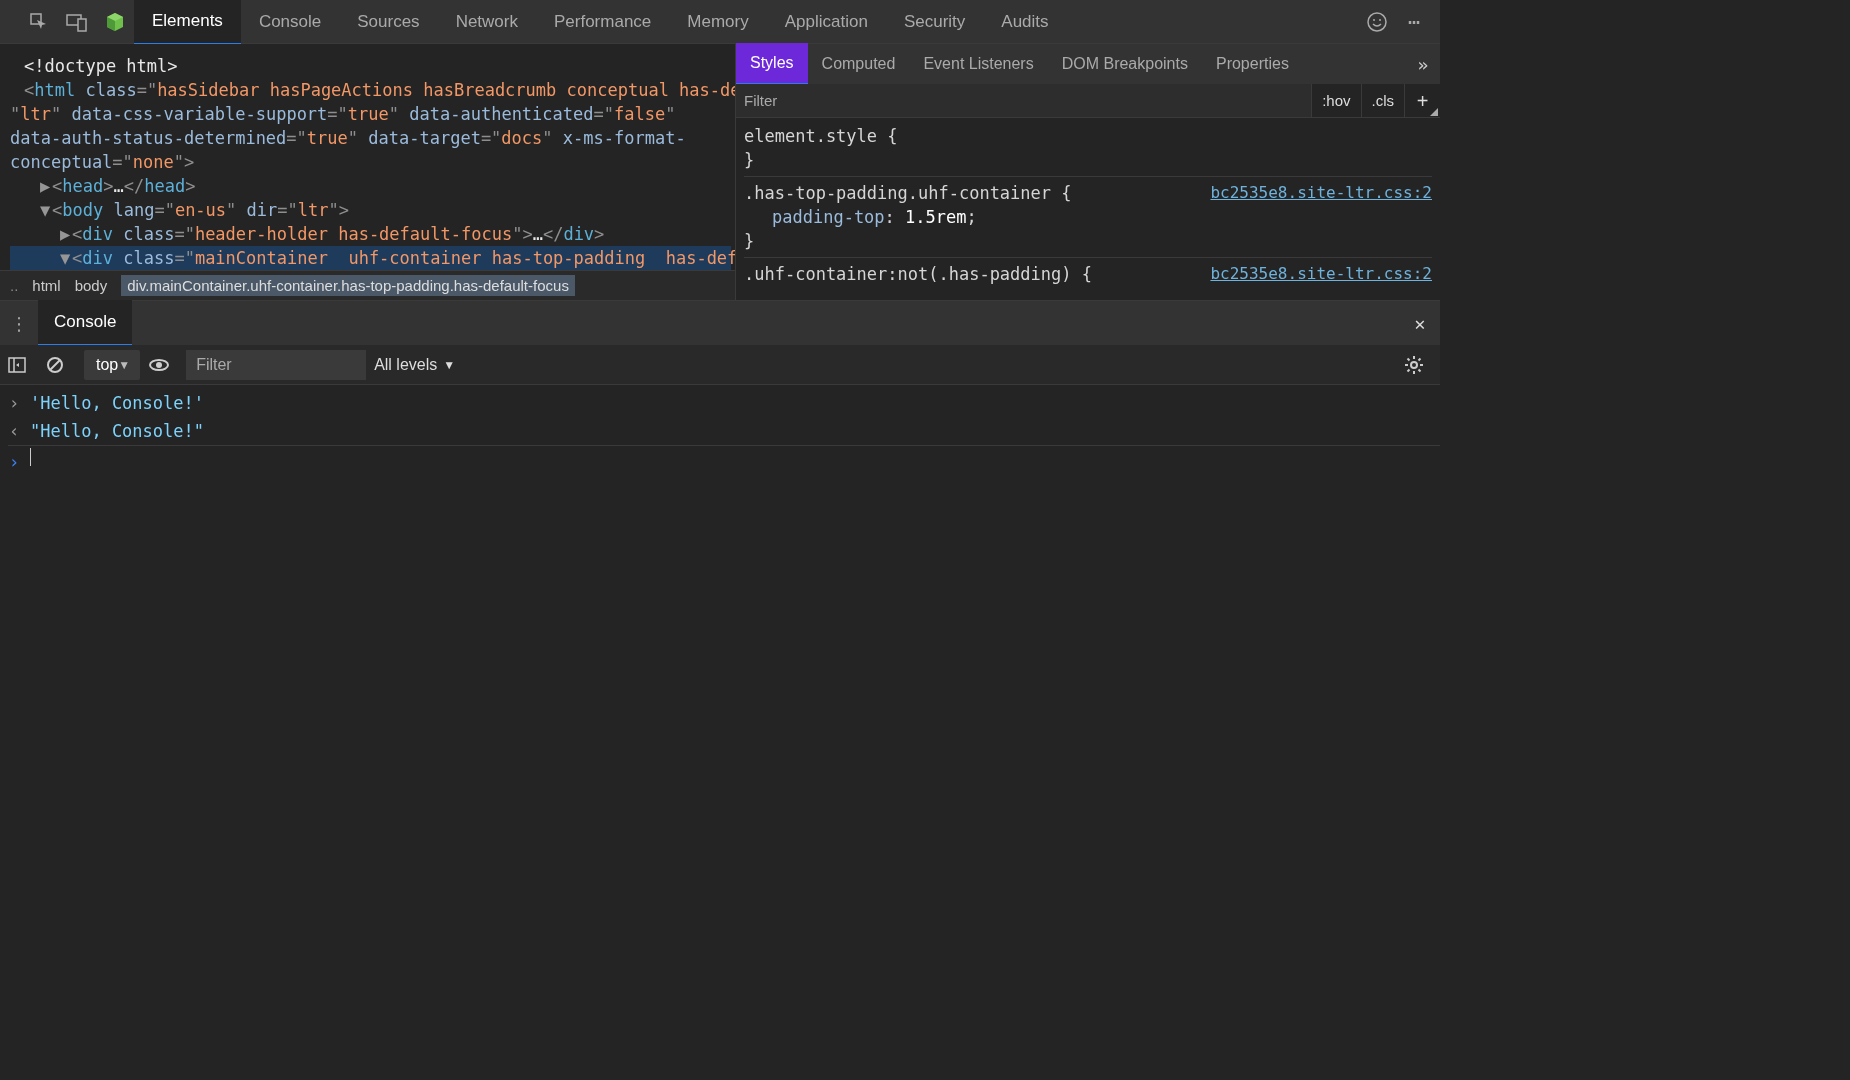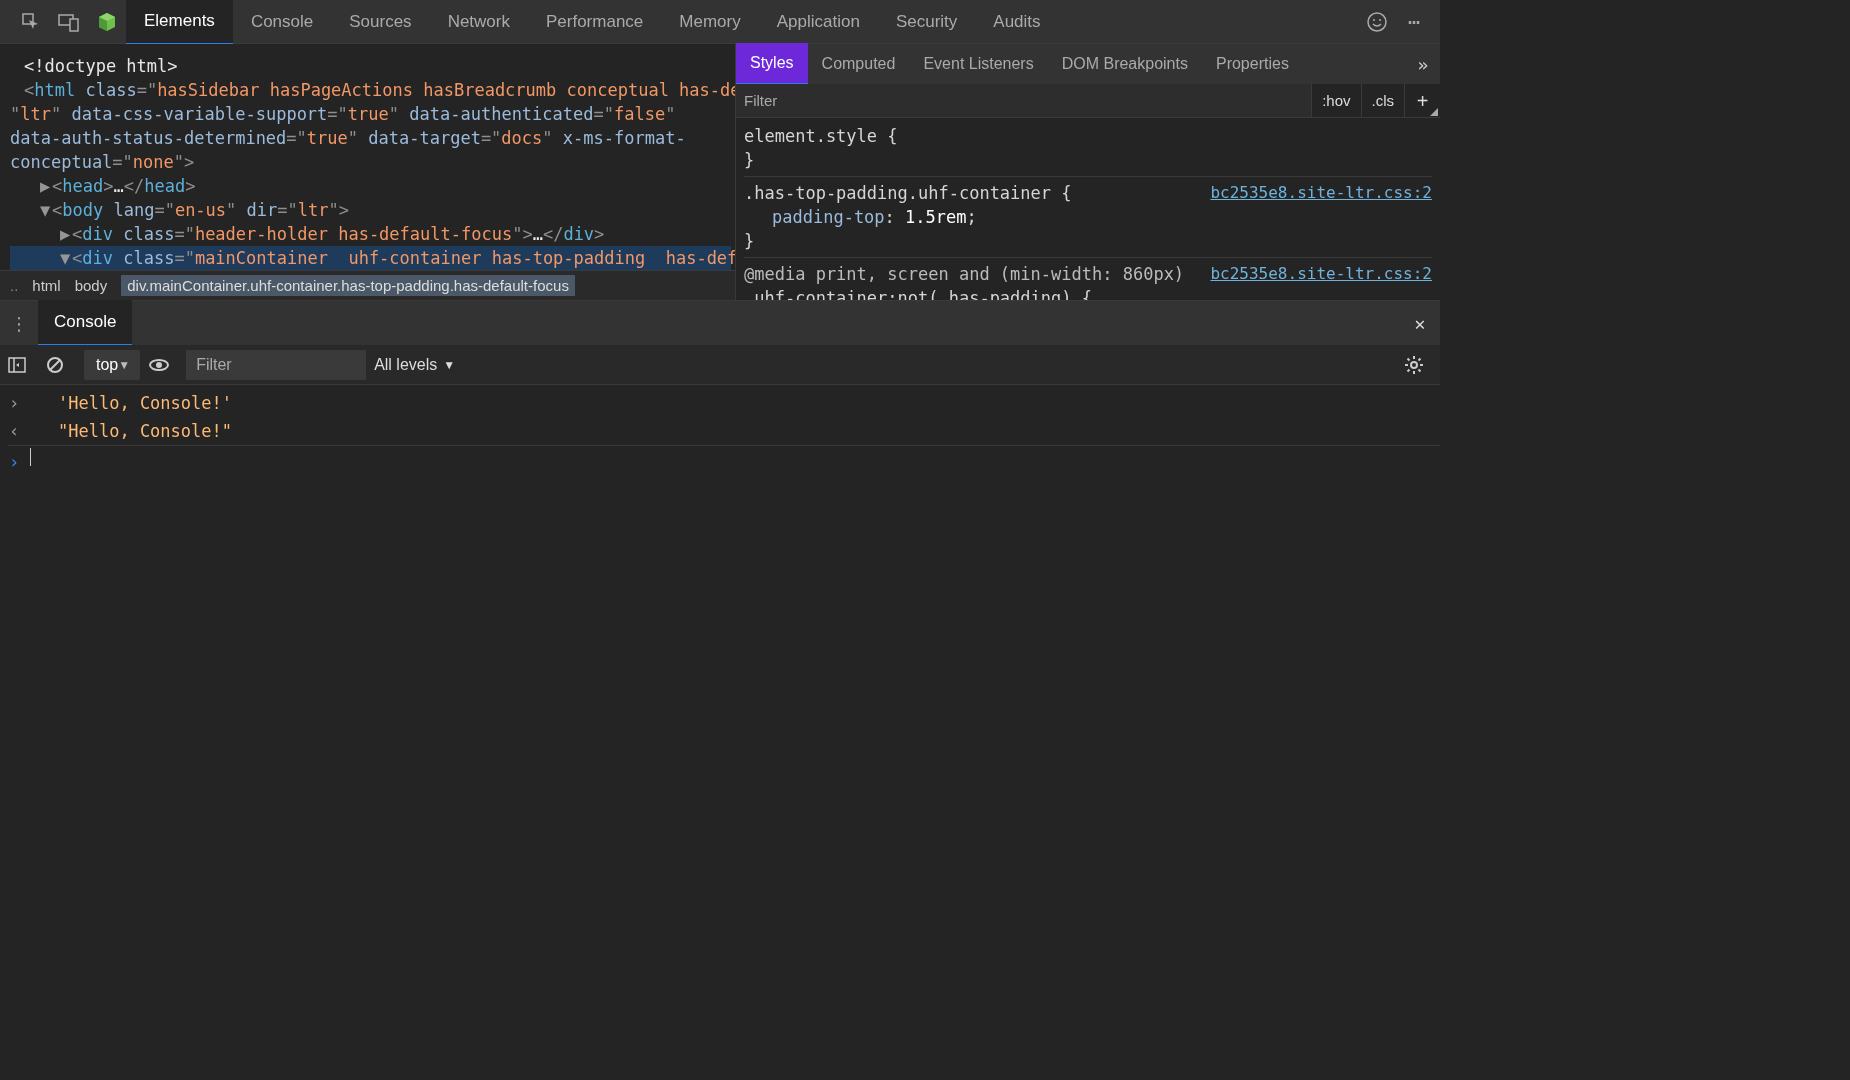--- a/index.html
+++ b/index.html
@@ -11,21 +11,21 @@
   height: 812px;
   overflow: hidden;
   font-size: 14px;
 }
 .devtools-root { display: flex; flex-direction: column; height: 100%; }
 
 
 .top-tabs {
   display: flex; align-items: center; height: 44px;
   background: #333; border-bottom: 1px solid #3a3a3a;
-  padding-left: 12px;
+  padding-left: 20px;
 }
 .tab-icon {
   display: flex; align-items: center; justify-content: center;
   width: 38px; height: 44px; color: #aaa;
 }
 .cube-icon { color: #6ec04a; font-size: 22px; }
 .top-tab {
   padding: 0 18px; line-height: 44px; color: #aaa; font-size: 17px;
   font-family: -apple-system, 'Segoe UI', sans-serif;
 }
@@ -132,21 +132,21 @@
 .ct-levels { color: #ddd; font-size: 16px; display: flex; align-items: center; gap: 6px; }
 .ct-levels .chev { font-size: 12px; }
 .console-toolbar .flex { flex: 1; }
 .ct-gear { width: 36px; text-align: center; color: #ccc; font-size: 18px; }
 
 .console-body { flex: 1; padding: 4px 0 0 8px; font-size: 17px; line-height: 28px; }
 .con-line { display: flex; gap: 10px; }
 .con-arrow { color: #999; width: 12px; text-align: center; }
 .con-arrow.ret { color: #999; }
 .con-arrow.prompt { color: #3b82f6; }
-.con-text { color: #fdba74; margin-left: 28px; }
+.con-text { color: #7dd3fc; }
 .con-caret { border-left: 1px solid #ccc; height: 18px; display: inline-block; }
 
 svg { display: block; }
 </style>
 </head>
 <body>
 
 <div class="devtools-root">
 
   <div class="top-tabs">
@@ -242,21 +242,20 @@
           <div class="brace">}</div>
         </div>
         <div class="rule">
           <span class="src-link">bc2535e8.site-ltr.css:2</span>
           <span class="selector">.has-top-padding.uhf-container</span><span class="brace"> {</span>
           <div class="prop-line"><span class="prop-name">padding-top</span><span class="brace">: </span><span class="prop-val">1.5rem</span><span class="brace">;</span></div>
           <div class="brace">}</div>
         </div>
         <div class="rule">
           <span class="src-link">bc2535e8.site-ltr.css:2</span>
-          <div class="media">@media print, screen and (min-width: 860px)</div>
           <span class="selector">.uhf-container:not(.has-padding)</span><span class="brace"> {</span>
         </div>
       </div>
     </div>
   </div>
 
   <div class="drawer">
     <div class="drawer-header">
       <div class="dots">⋮</div>
       <div class="dtab">Console</div>

